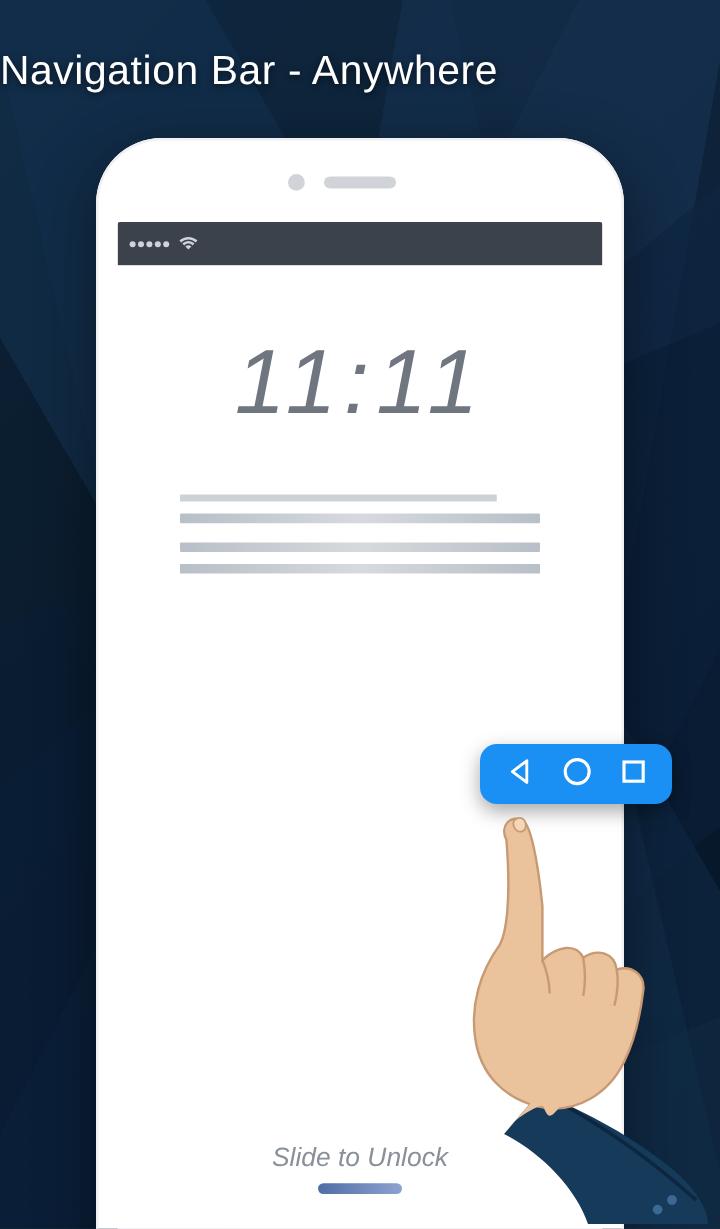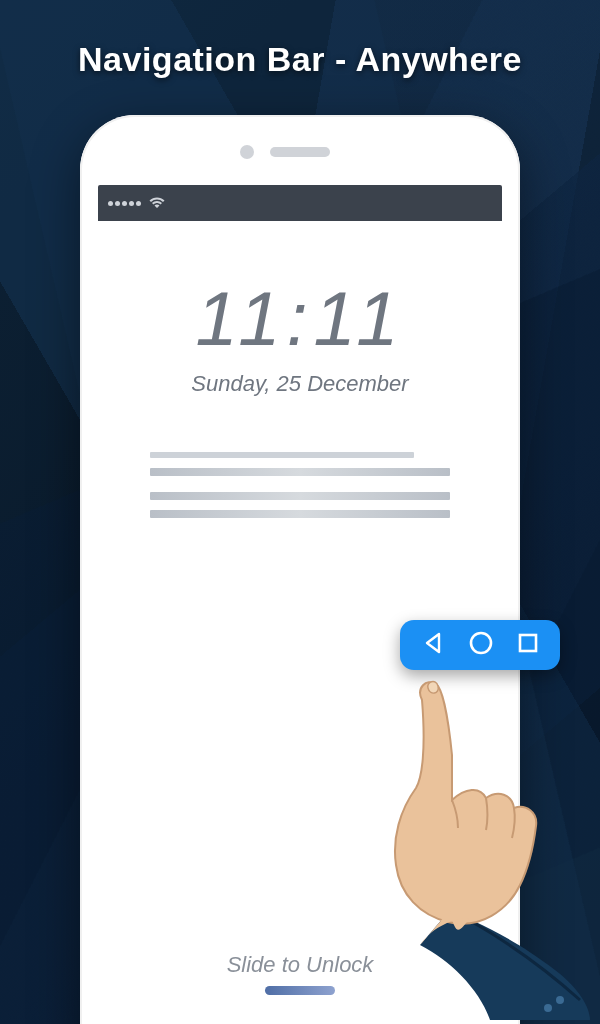--- a/index.html
+++ b/index.html
@@ -25,24 +25,23 @@
     filter: blur(.3px);
   }
   .bg::after {
     transform: rotate(17deg) scale(1.3);
     opacity: .6;
   }
 
   .title {
     position: absolute;
     top: 40px; left: 0; right: 0;
-    text-align: center;
     color: #fff;
     font-size: 34px;
-    font-weight: 700;
+    font-weight: 400;
     letter-spacing: .5px;
     text-shadow: 0 2px 6px rgba(0,0,0,.6);
   }
 
   
   .phone {
     position: absolute;
     top: 115px; left: 50%; transform: translateX(-50%);
     width: 440px; height: 972px;
     background: #fff;
@@ -173,21 +172,20 @@
           <span></span>
           <span></span>
       </div>
       <svg class="wifi-mini" width="16" height="12" viewBox="0 0 16 12">
         <path d="M8 11 L5.5 8.5 C6.9 7.1 9.1 7.1 10.5 8.5 Z M3 6 C5.8 3.2 10.2 3.2 13 6 L11.5 7.5 C9.5 5.5 6.5 5.5 4.5 7.5 Z M0.5 3.5 C4.6 -0.6 11.4 -0.6 15.5 3.5 L14 5 C10.7 1.7 5.3 1.7 2 5 Z" fill="#cfd3d9"></path>
       </svg>
     </div>
 
     <div class="lock-main">
       <div class="clock">11:11</div>
-      <div class="date">Sunday, 25 December</div>
 
       <div class="notif-lines">
         <div class="line short"></div>
         <div class="line"></div>
         <div class="line"></div>
         <div class="line"></div>
       </div>
 
       <div class="unlock">
         <div class="unlock-text">Slide to Unlock</div>

